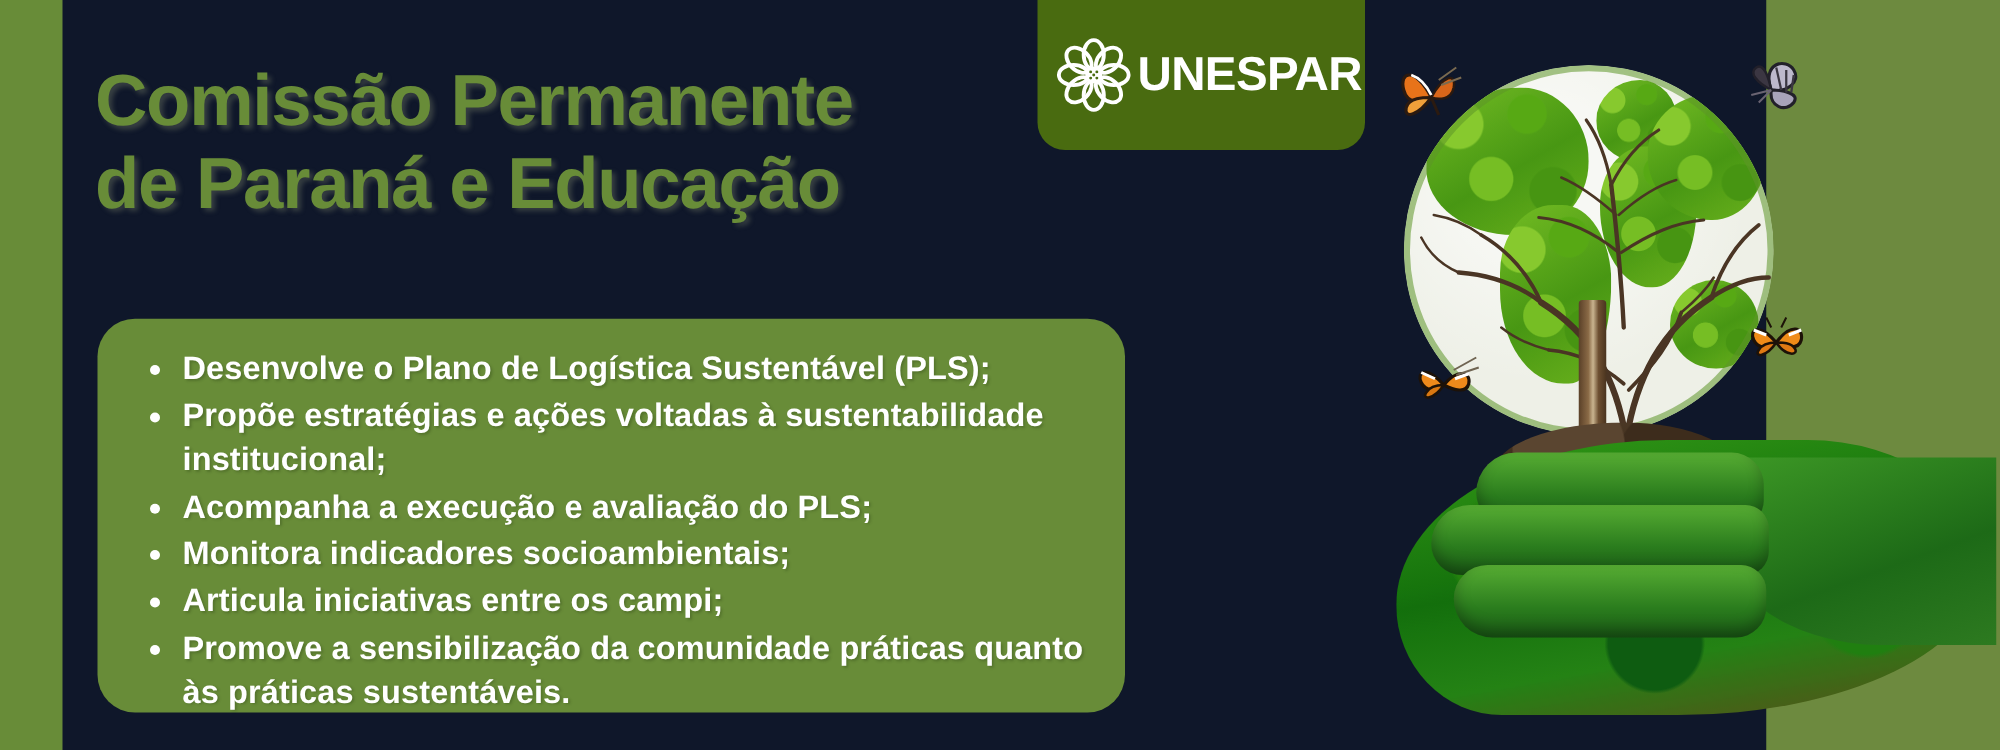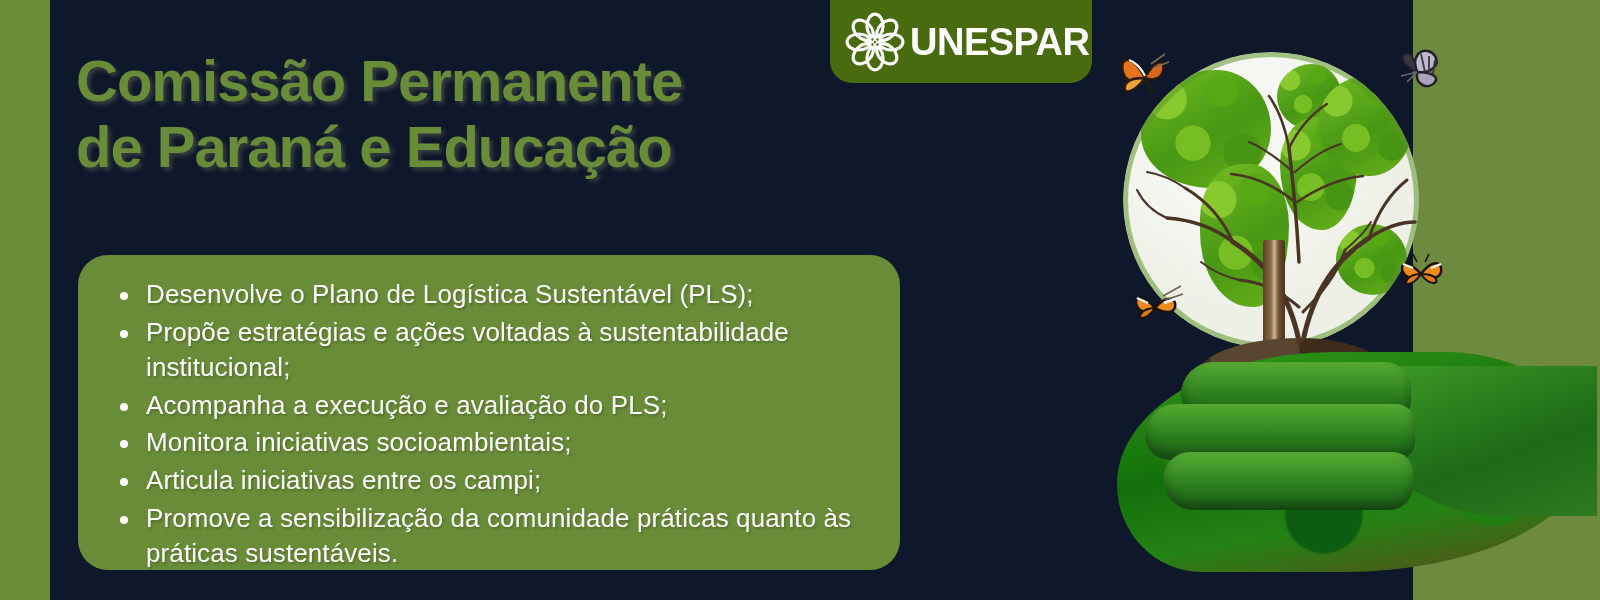--- a/index.html
+++ b/index.html
@@ -25,21 +25,21 @@
   
   .right-panel {
     position:absolute; right:0; top:0;
     width:187px; height:600px;
     background:#6d8a3f;
   }
 
   
   .logo-plate {
     position:absolute; left:830px; top:0;
-    width:262px; height:83px;
+    width:262px; height:120px;
     background:#496b10;
     border-radius:0 0 22px 22px;
     display:flex; align-items:center;
     padding-left:14px;
     z-index:8;
   }
   .logo-mark { width:62px; height:62px; flex:none; }
   .logo-text { margin-left:4px; line-height:1; }
   .logo-word {
     color:#ffffff;
@@ -73,21 +73,21 @@
 
   
   .bullets-card {
     position:absolute; left:78px; top:255px;
     width:822px; height:315px;
     background:#688c38;
     border-radius:30px;
     padding:22px 30px 20px 34px;
     z-index:6;
   }
-  .bullets-card ul { list-style:none; }
+  .bullets-card ul { list-style:none;font-weight:bold; }
   .bullets-card li {
     position:relative;
     color:#ffffff;
     font-size:26px;
     line-height:1.37;
     padding-left:34px;
     margin-bottom:2px;
     letter-spacing:0.1px;
     text-shadow:1.5px 1.5px 2px rgba(40,60,20,0.30);
     font-family:"Liberation Sans", sans-serif;
@@ -323,21 +323,21 @@
   <div class="headline">
     <span>Comissão Permanente</span>
     <span class="l2">de Paraná e Educação</span>
   </div>
 
   <div class="bullets-card">
     <ul>
       <li>Desenvolve o Plano de Logística Sustentável (PLS);</li>
       <li>Propõe estratégias e ações voltadas à sustentabilidade institucional;</li>
       <li>Acompanha a execução e avaliação do PLS;</li>
-      <li>Monitora iniciativas socioambientais;</li>
+      <li>Monitora indicadores socioambientais;</li>
       <li>Articula iniciativas entre os campi;</li>
       <li>Promove a sensibilização da comunidade práticas quanto às práticas sustentáveis.</li>
     </ul>
   </div>
 
   <div class="logo-plate">
     <svg class="logo-mark" viewBox="0 0 100 100">
       <g fill="none" stroke="#ffffff" stroke-width="5">
         <g>
           <ellipse cx="50" cy="24" rx="13" ry="19"></ellipse>

